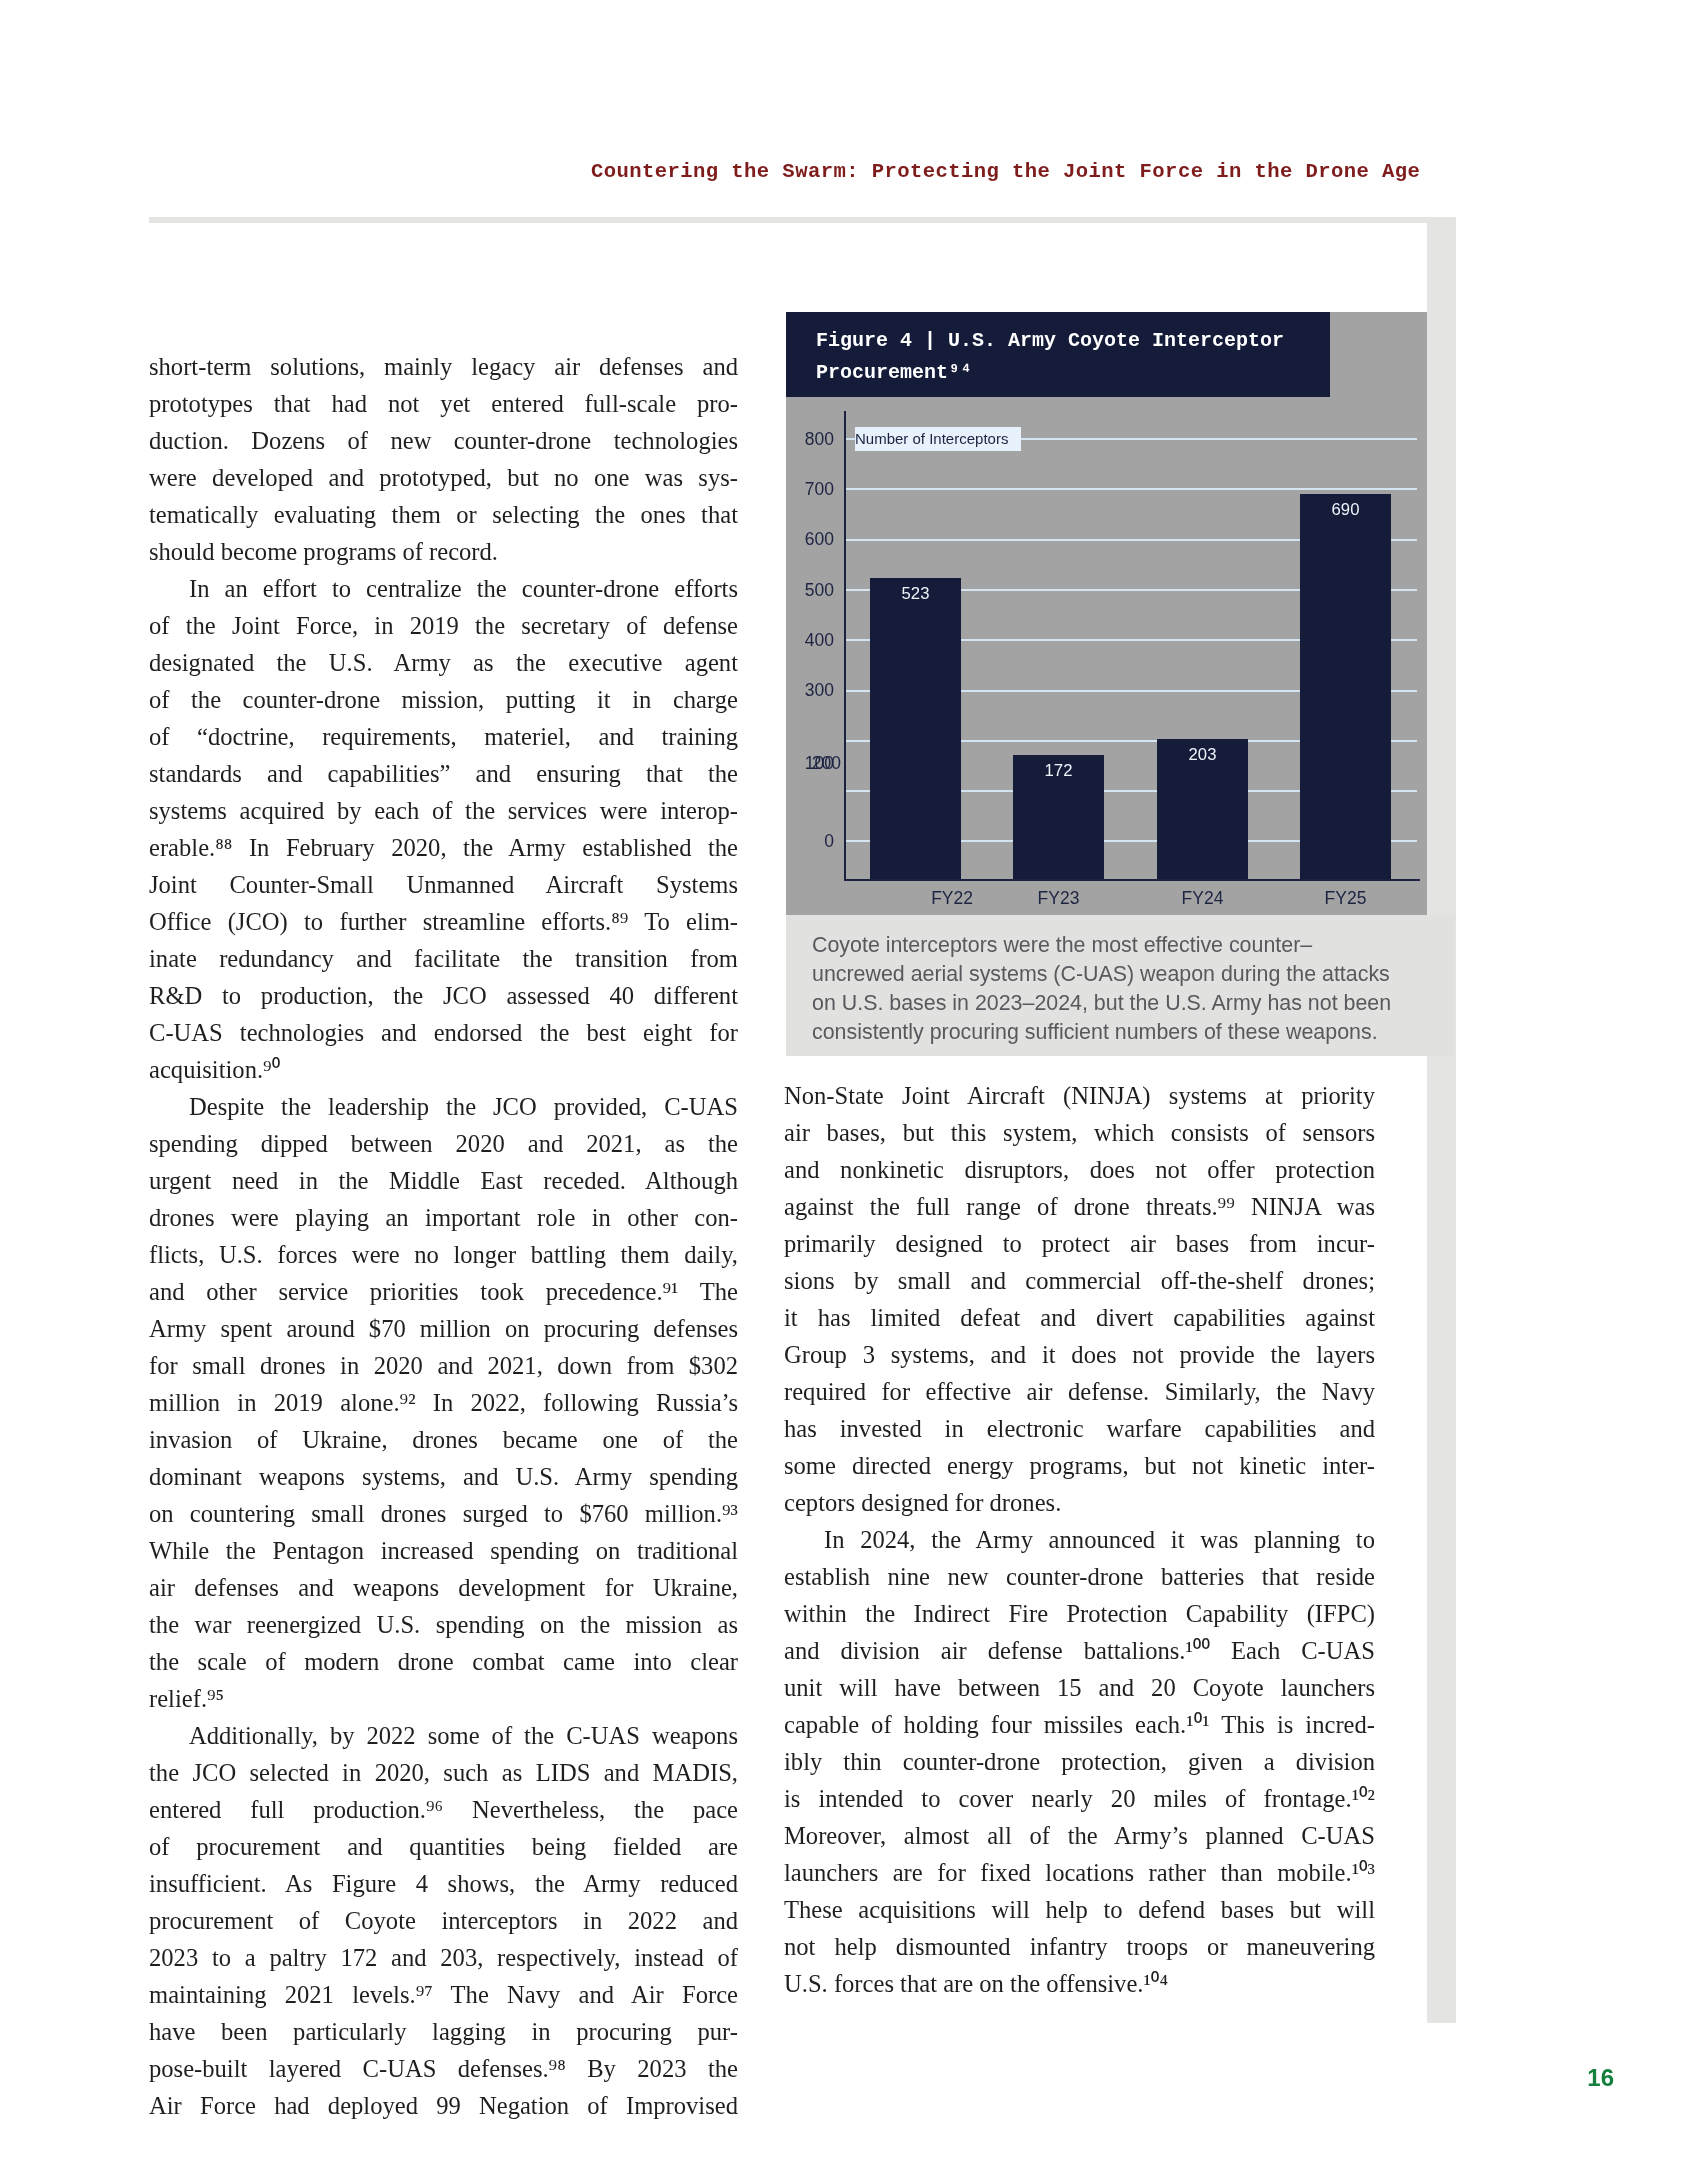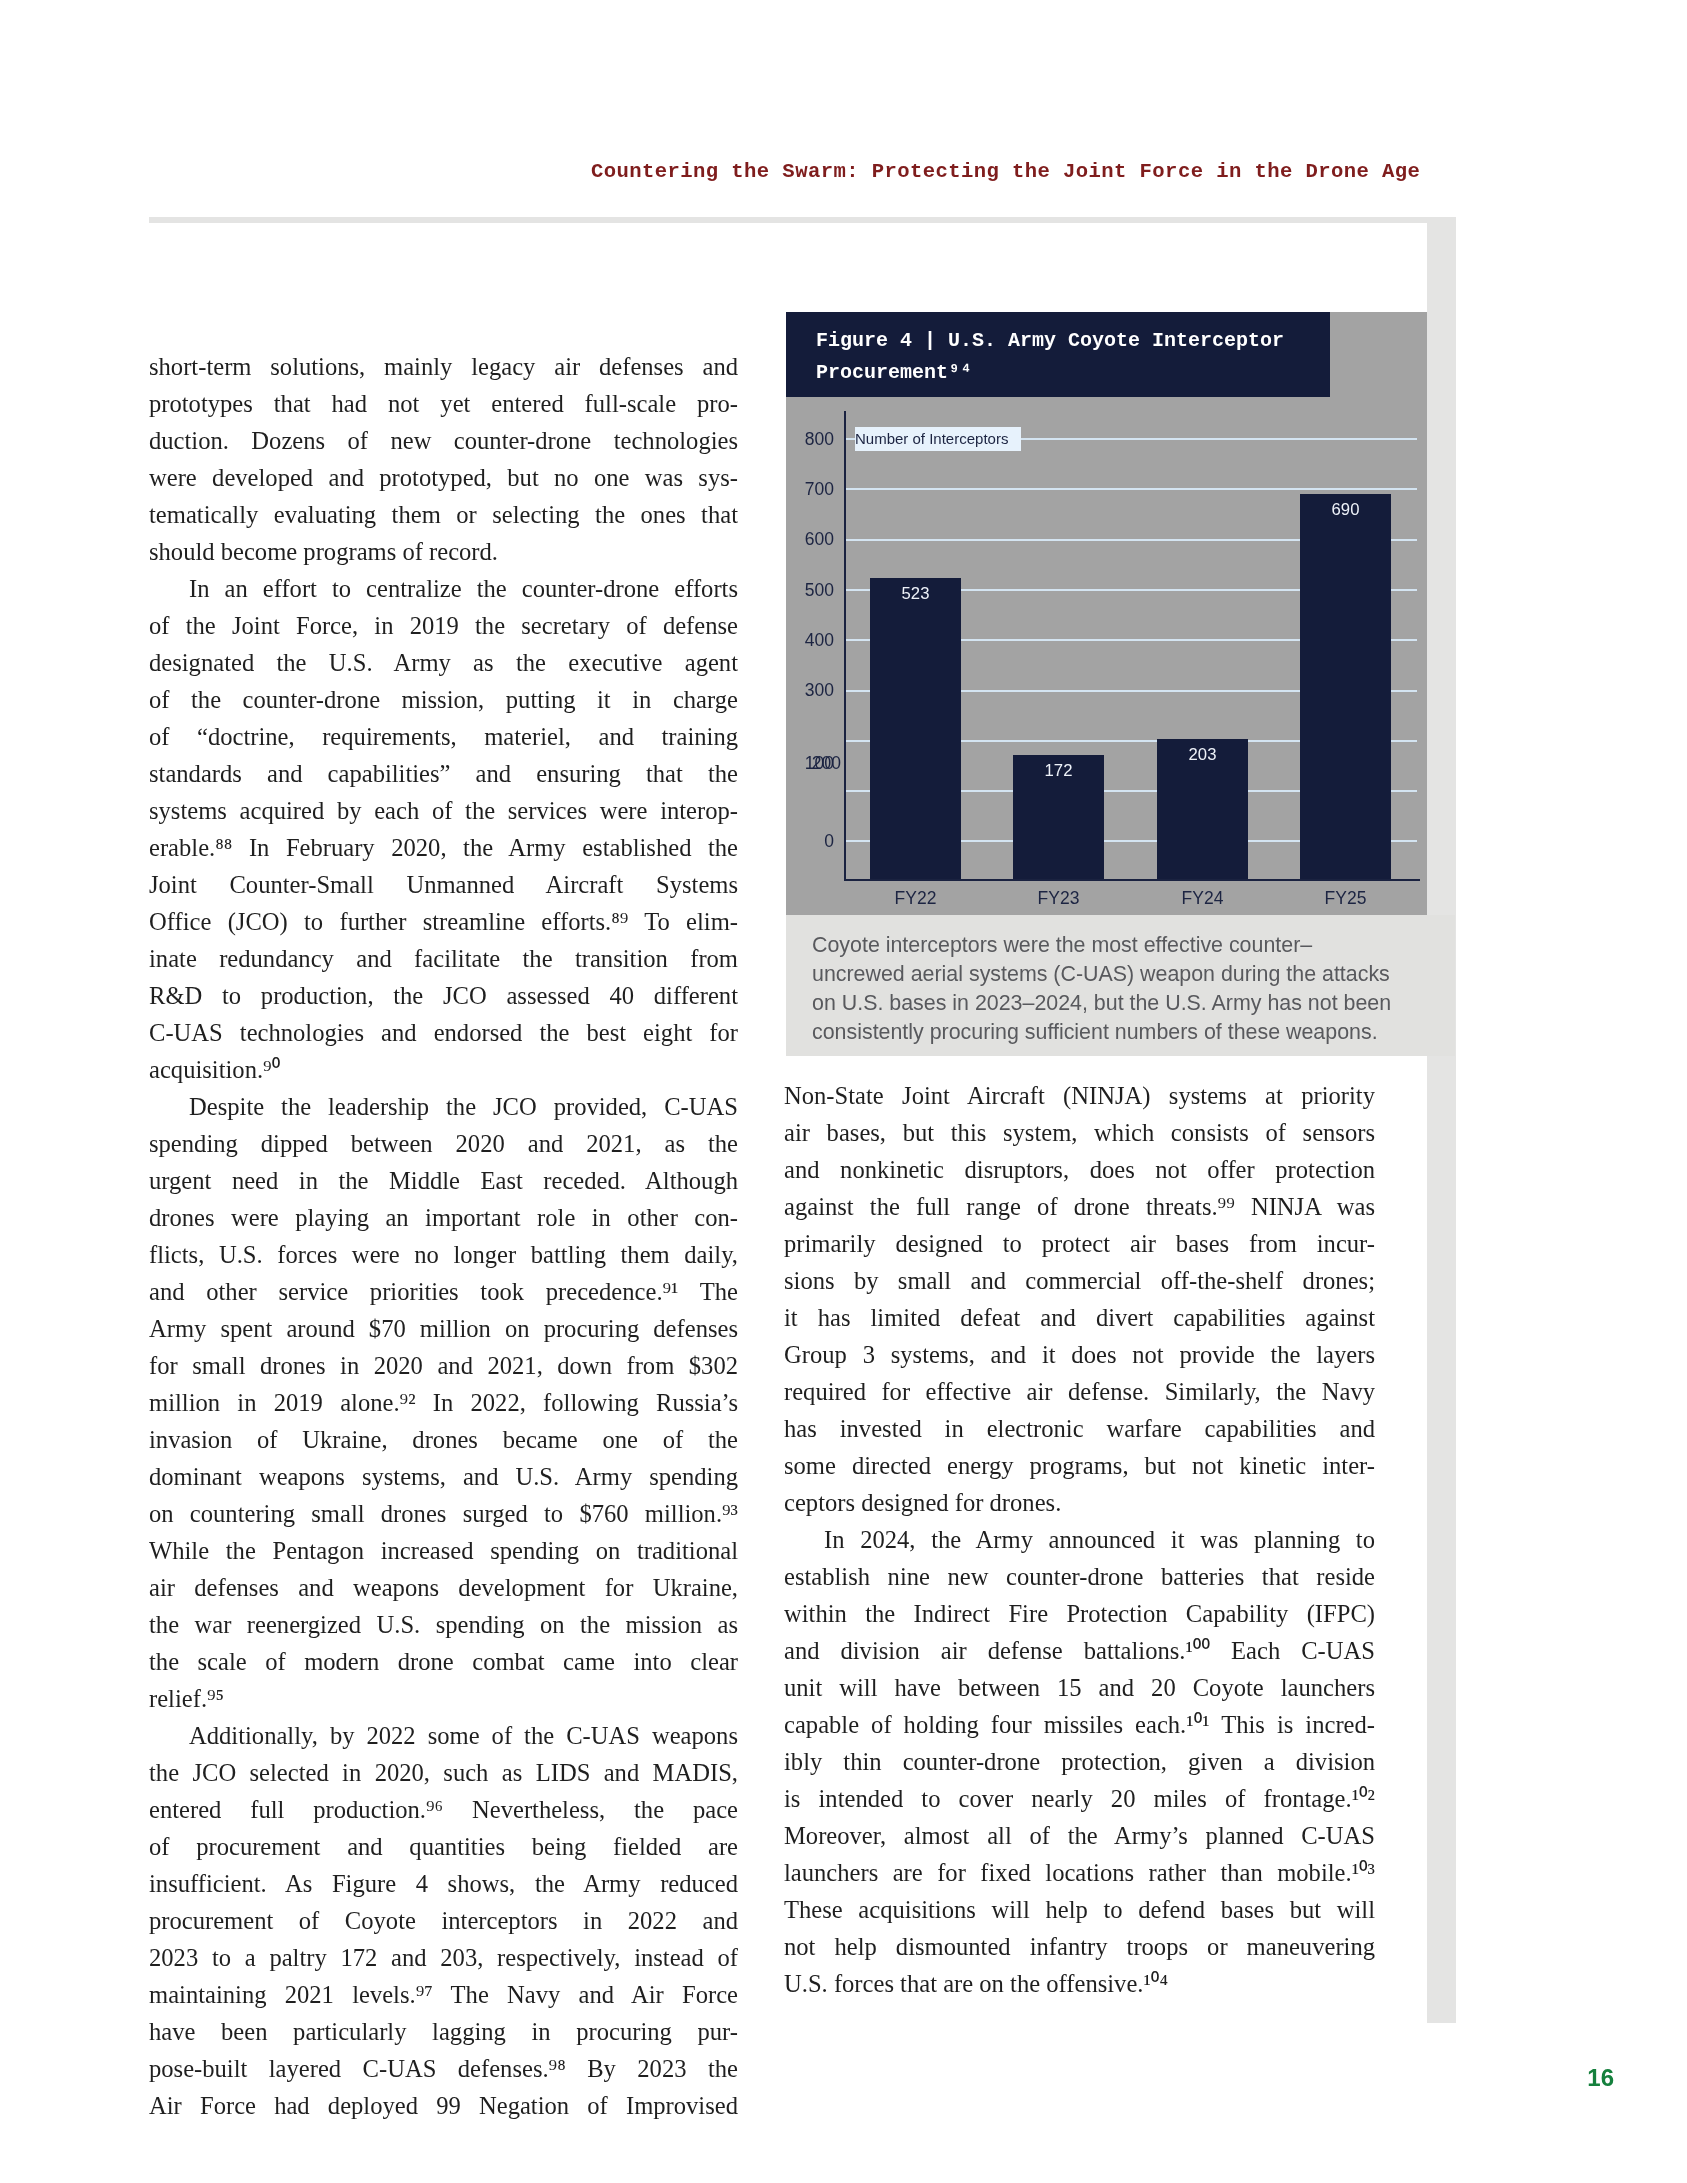--- a/index.html
+++ b/index.html
@@ -124,21 +124,21 @@
         <div class="gridline" style="left: 58px; top: 227px; width: 573px;"></div>
         <div class="ytick" style="top: 216px;">600</div>
         <div class="gridline" style="left: 58px; top: 176px; width: 573px;"></div>
         <div class="ytick" style="top: 166px;">700</div>
         <div class="gridline" style="left: 58px; top: 126px; width: 573px;"></div>
         <div class="ytick" style="top: 116px;">800</div>
         <div class="ylabel" style="left: 69px; top: 115px;">Number of Interceptors</div>
         <div class="bar" style="left: 84px; top: 266px; height: 301px; background: rgb(20, 28, 58);">
           <div class="barval">523</div>
         </div>
-        <div class="xcat" style="left: 58px; width: 143px; top: 576px;">FY22</div>
+        <div class="xcat" style="left: 44px; width: 143px; top: 576px; text-align: right;">FY22</div>
         <div class="bar" style="left: 227px; top: 443px; height: 124px; background: rgb(20, 28, 58);">
           <div class="barval">172</div>
         </div>
         <div class="xcat" style="left: 201px; width: 143px; top: 576px;">FY23</div>
         <div class="bar" style="left: 371px; top: 427px; height: 140px; background: rgb(20, 28, 58);">
           <div class="barval">203</div>
         </div>
         <div class="xcat" style="left: 345px; width: 143px; top: 576px;">FY24</div>
         <div class="bar" style="left: 514px; top: 182px; height: 385px; background: rgb(20, 28, 58);">
           <div class="barval">690</div>

